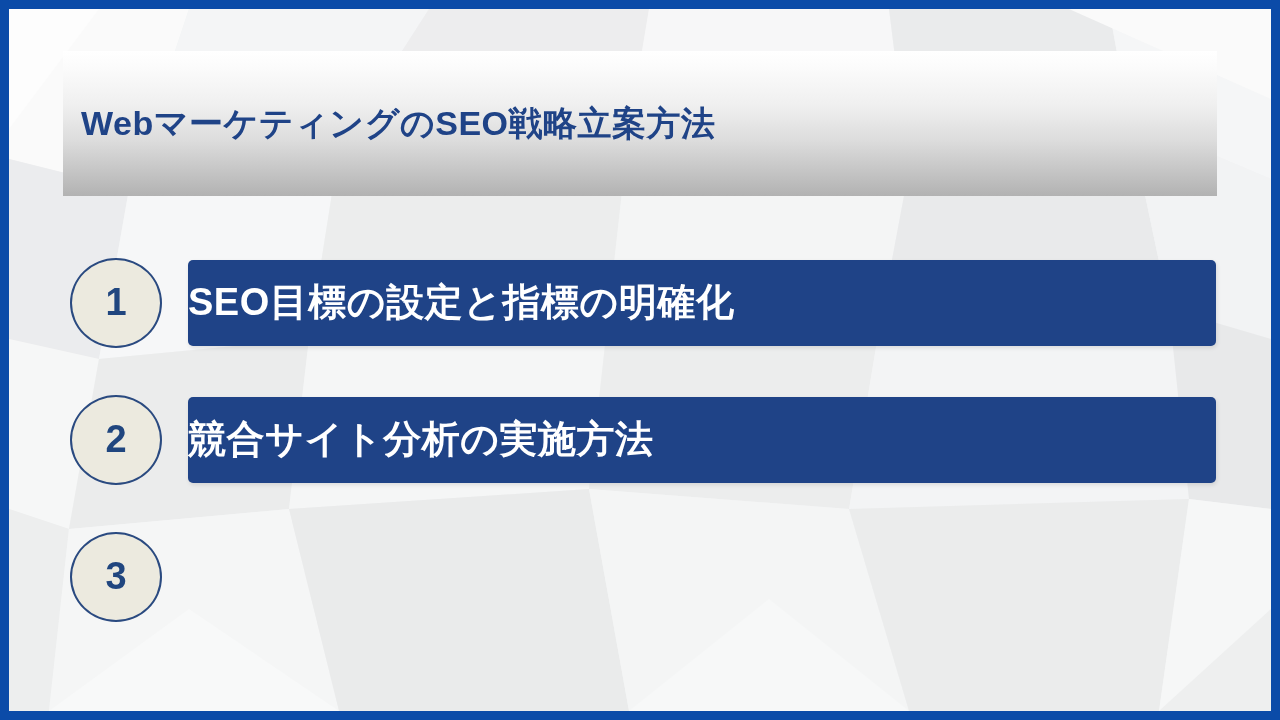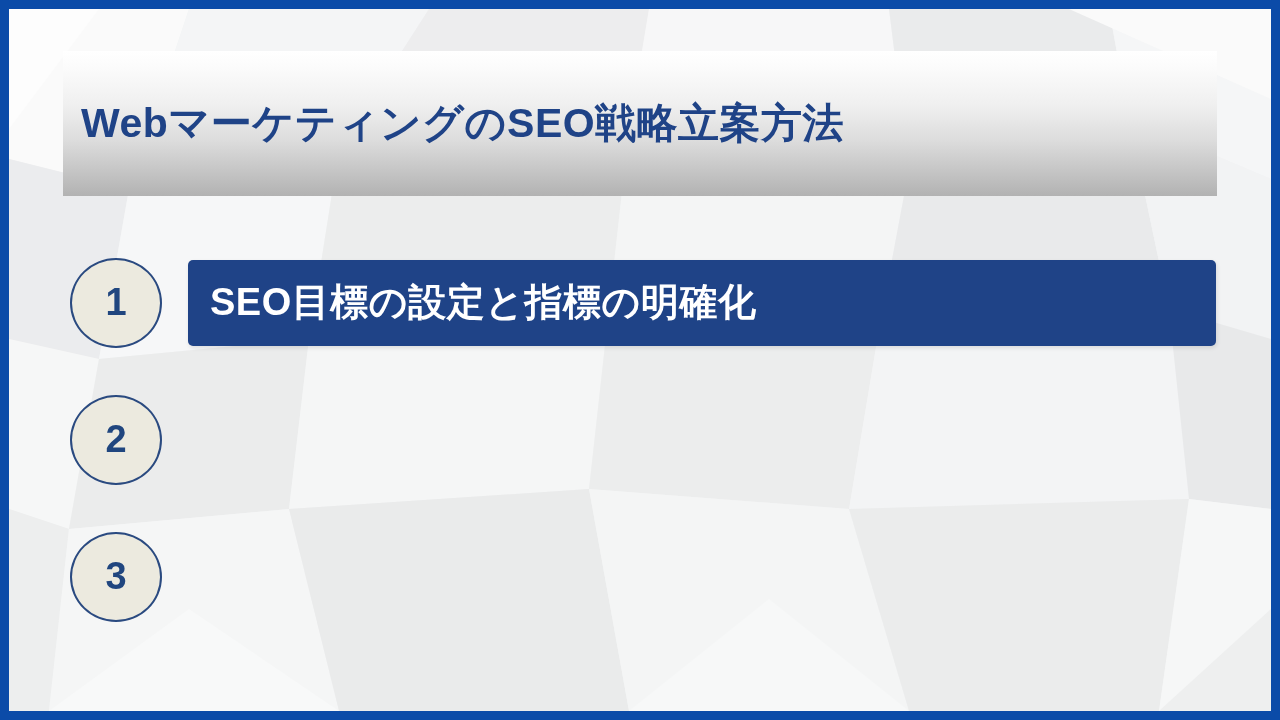--- a/index.html
+++ b/index.html
@@ -57,21 +57,21 @@
                 #efefef 38%,
                 #dcdcdc 62%,
                 #c6c6c6 82%,
                 #b2b2b2 100%);
     display: flex;
     align-items: center;
     box-sizing: border-box;
     padding-left: 18px;
   }
   .title-text {
-    font-size: 41px;
+    font-size: 34px;
     font-weight: bold;
     color: #1f4387;
     letter-spacing: 0.5px;
     line-height: 1.1;
     white-space: nowrap;
   }
 
   
   .steps {
     position: absolute;
@@ -112,21 +112,20 @@
     position: absolute;
     left: 179px;
     top: 2px;
     width: 1028px;
     height: 86px;
     background: #1f4387;
     border-radius: 5px;
     display: flex;
     align-items: center;
     box-sizing: border-box;
-    padding-left: 22px;
     box-shadow: 1px 2px 4px rgba(0,0,0,0.10);
   }
   .step-label {
     font-size: 38px;
     font-weight: bold;
     color: #ffffff;
     letter-spacing: 0.5px;
     line-height: 1.1;
     white-space: nowrap;
   }
@@ -184,20 +183,23 @@
         </div>
         <div class="step-bar">
           <span class="step-label">SEO目標の設定と指標の明確化</span>
         </div>
       </div>
 
       <div class="step-row">
         <div class="step-circle">
           <span class="step-number">2</span>
         </div>
+        <div class="step-bar">
+          <span class="step-label">競合サイト分析の実施方法</span>
+        </div>
       </div>
 
       <div class="step-row">
         <div class="step-circle">
           <span class="step-number">3</span>
         </div>
       </div>
 
     </div>
   </div>

